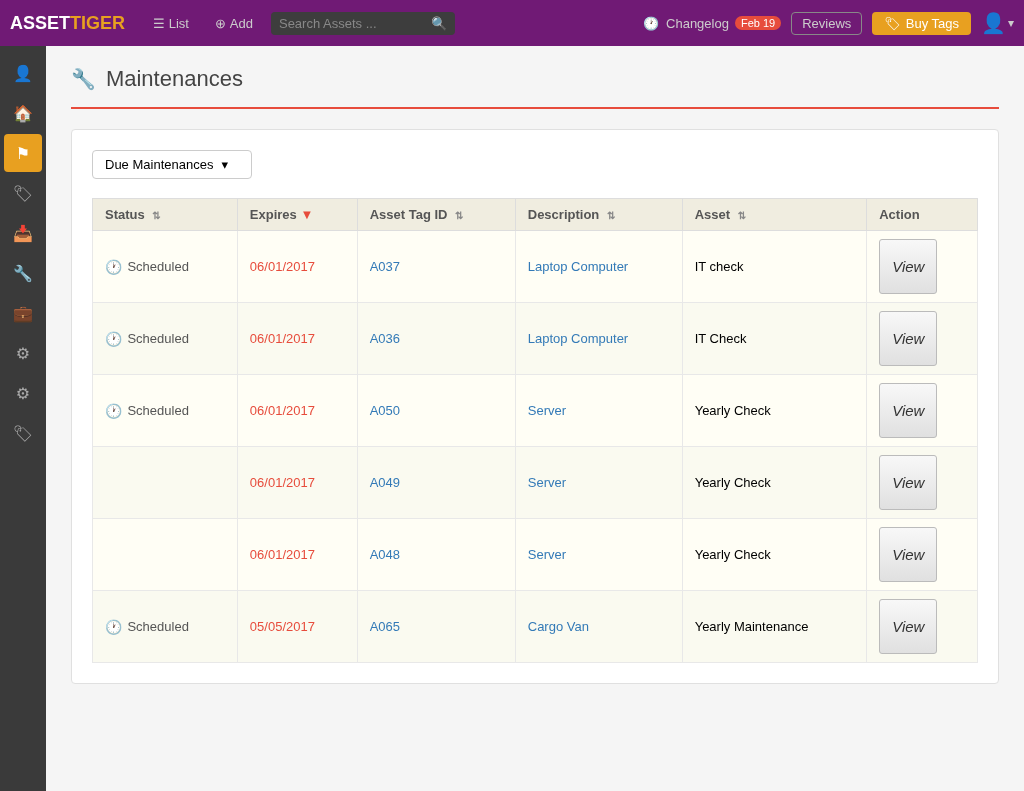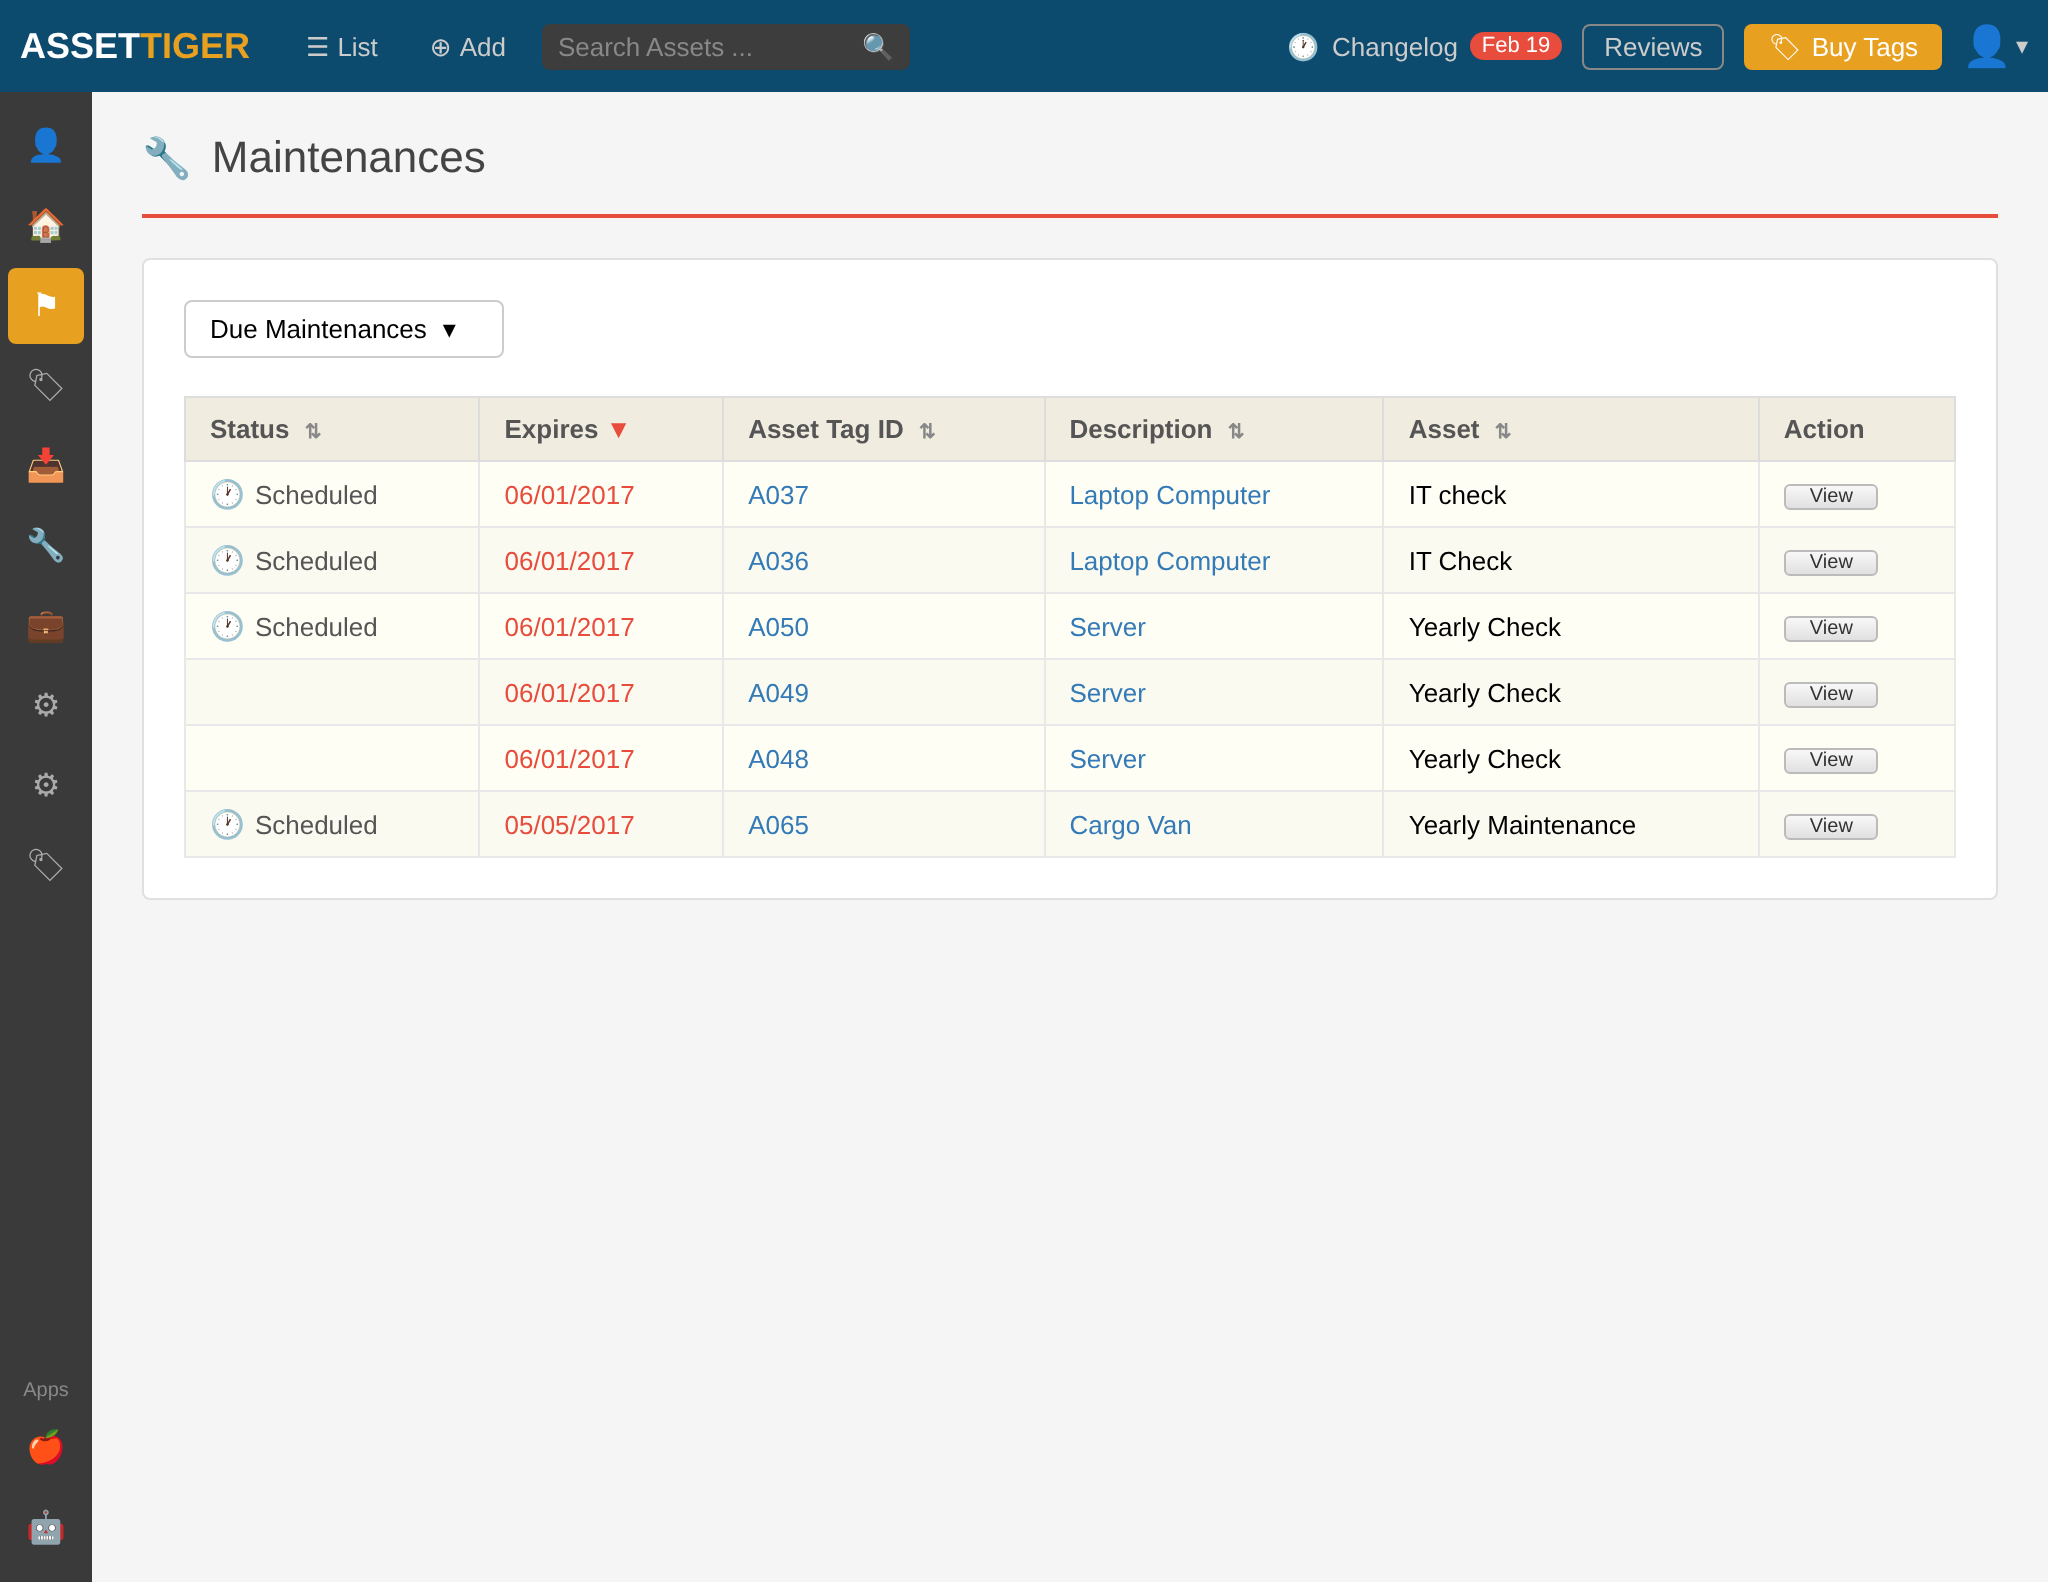--- a/index.html
+++ b/index.html
@@ -1,20 +1,20 @@
 <!DOCTYPE html>
 <html><head>
   <meta charset="utf-8">
   <style>
     * { box-sizing: border-box; margin: 0; padding: 0; }
     body { font-family: Arial, sans-serif; font-size: 13px; background: #f5f5f5; }
 
     
     .top-nav {
-      background: #0c4a6e;
+      background: #701a75;
       height: 46px;
       display: flex;
       align-items: center;
       padding: 0 10px;
       gap: 10px;
     }
     .logo {
       font-size: 18px;
       font-weight: bold;
       color: white;
@@ -234,24 +234,25 @@
       color: #555;
       white-space: nowrap;
     }
     .clock-icon { color: #777; font-size: 14px; }
     .date-red { color: #e74c3c; }
     .link-blue { color: #337ab7; text-decoration: none; text-align: center; }
     .view-btn {
       background: linear-gradient(to bottom, #f8f8f8, #e0e0e0);
       border: 1px solid #bbb;
       border-radius: 3px;
-      padding: 0 12px;
-      cursor: pointer;
-      font-size: 10px;
+      padding: 18px 12px;
+      cursor: pointer;
+      font-size: 15px;
       color: #333;
+      font-style: italic;
     }
   </style>
 </head>
 <body>
 
 <nav class="top-nav">
   <div class="logo">
     <span>ASSET</span><span class="tiger">TIGER</span>
   </div>
   <button class="nav-btn">
@@ -291,25 +292,20 @@
     <div class="sidebar-icon">👤</div>
     <div class="sidebar-icon">🏠</div>
     <div class="sidebar-icon active">⚑</div>
     <div class="sidebar-icon">🏷</div>
     <div class="sidebar-icon">📥</div>
     <div class="sidebar-icon">🔧</div>
     <div class="sidebar-icon">💼</div>
     <div class="sidebar-icon">⚙</div>
     <div class="sidebar-icon">⚙</div>
     <div class="sidebar-icon">🏷</div>
-    <div class="sidebar-apps">
-      <span class="apps-label">Apps</span>
-      <div class="sidebar-icon">🍎</div>
-      <div class="sidebar-icon">🤖</div>
-    </div>
   </aside>
 
   <main class="main">
     <div class="page-header">
       <span class="wrench-icon">🔧</span>
       <h1 class="page-title">Maintenances</h1>
     </div>
     <hr class="divider">
 
     <div class="content-card">

